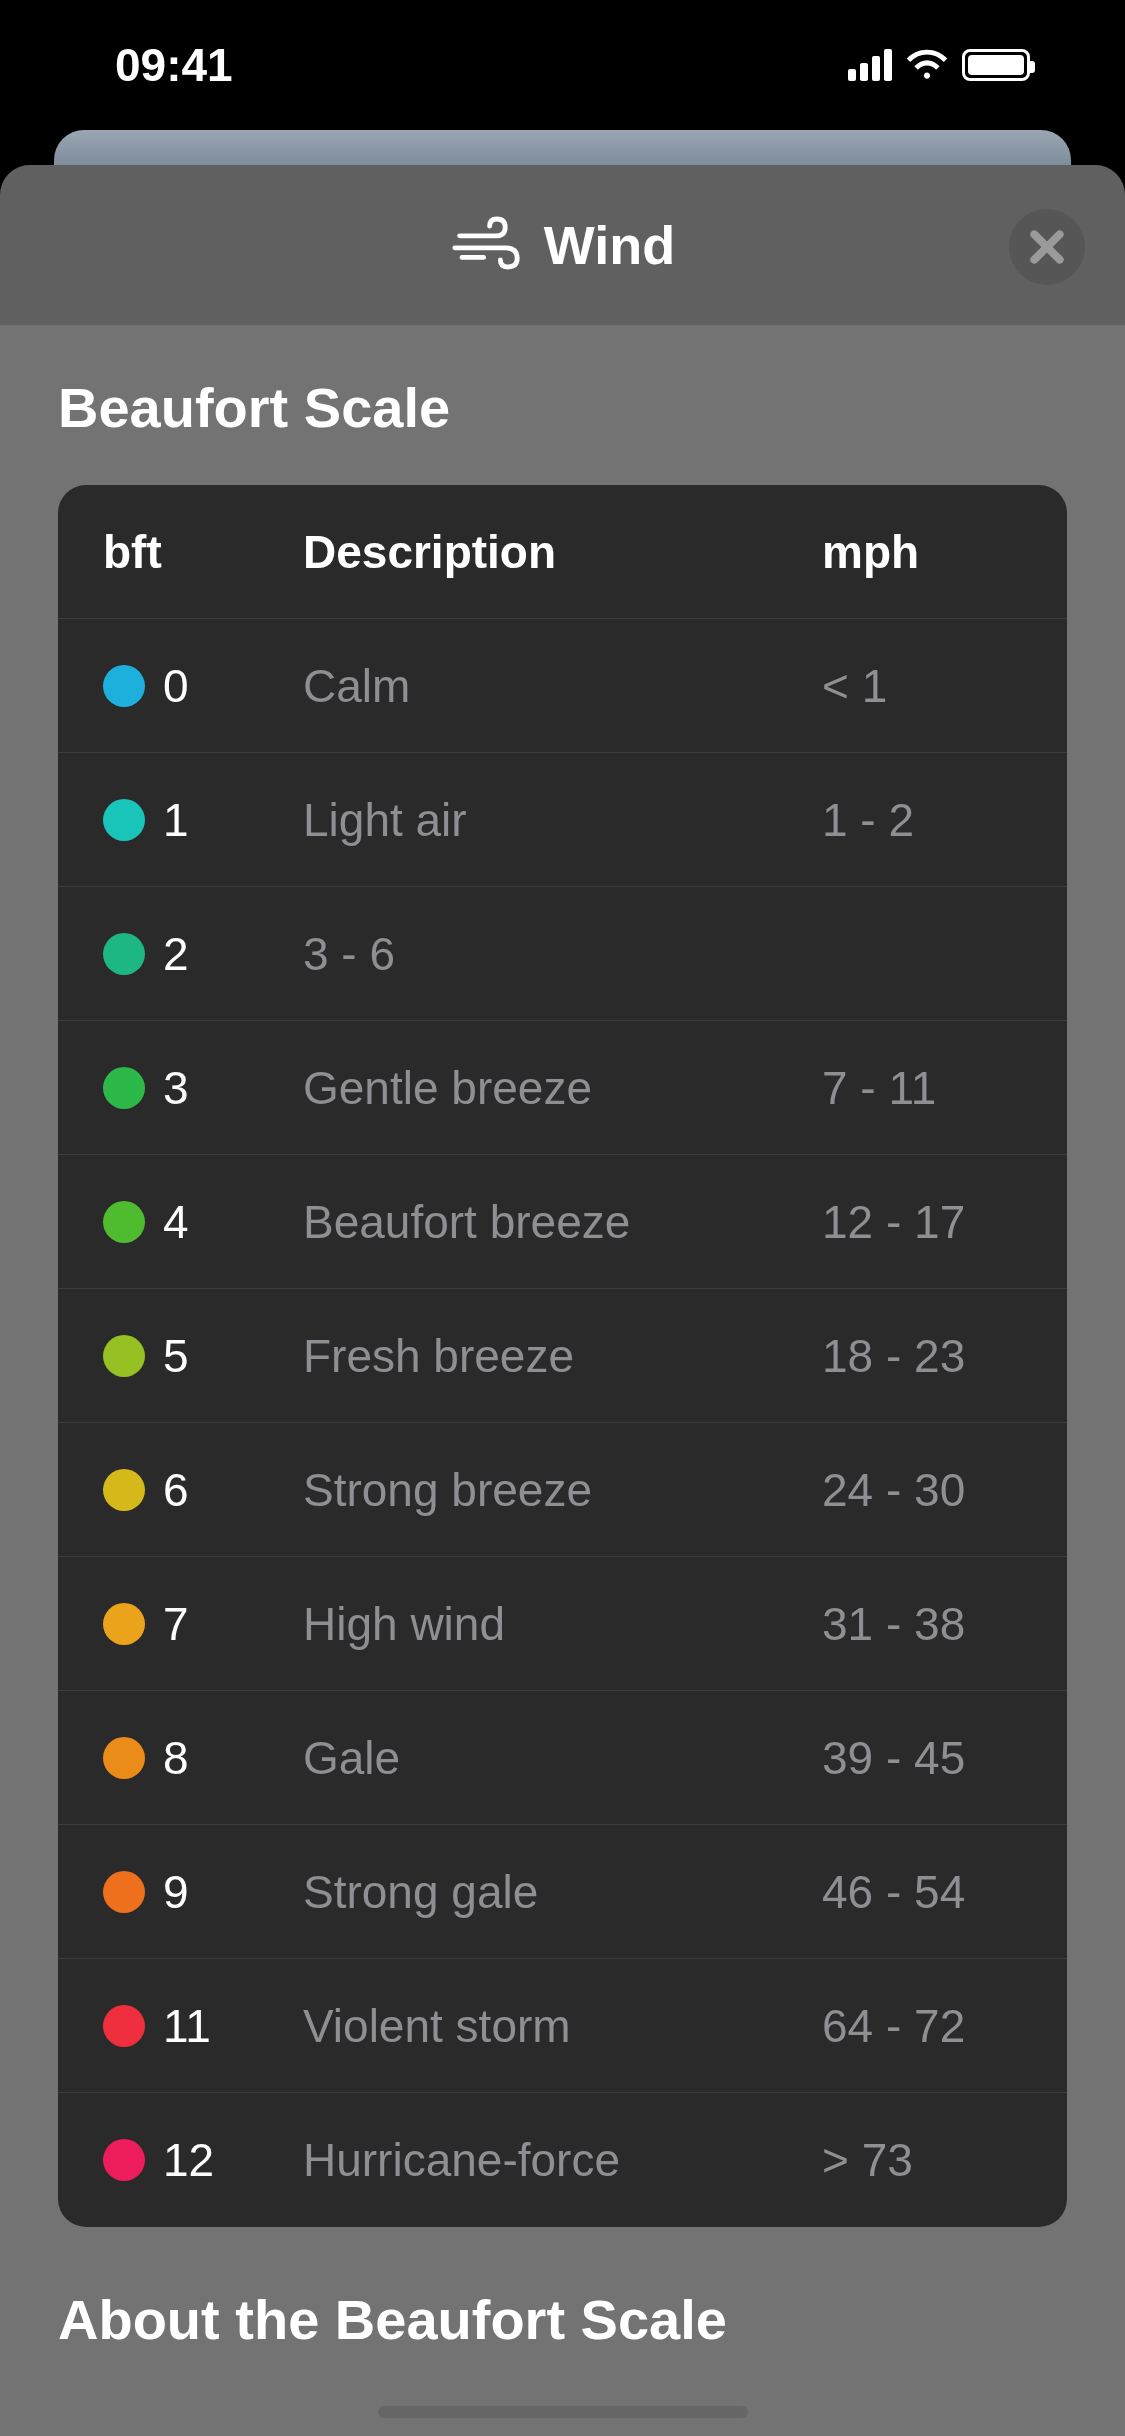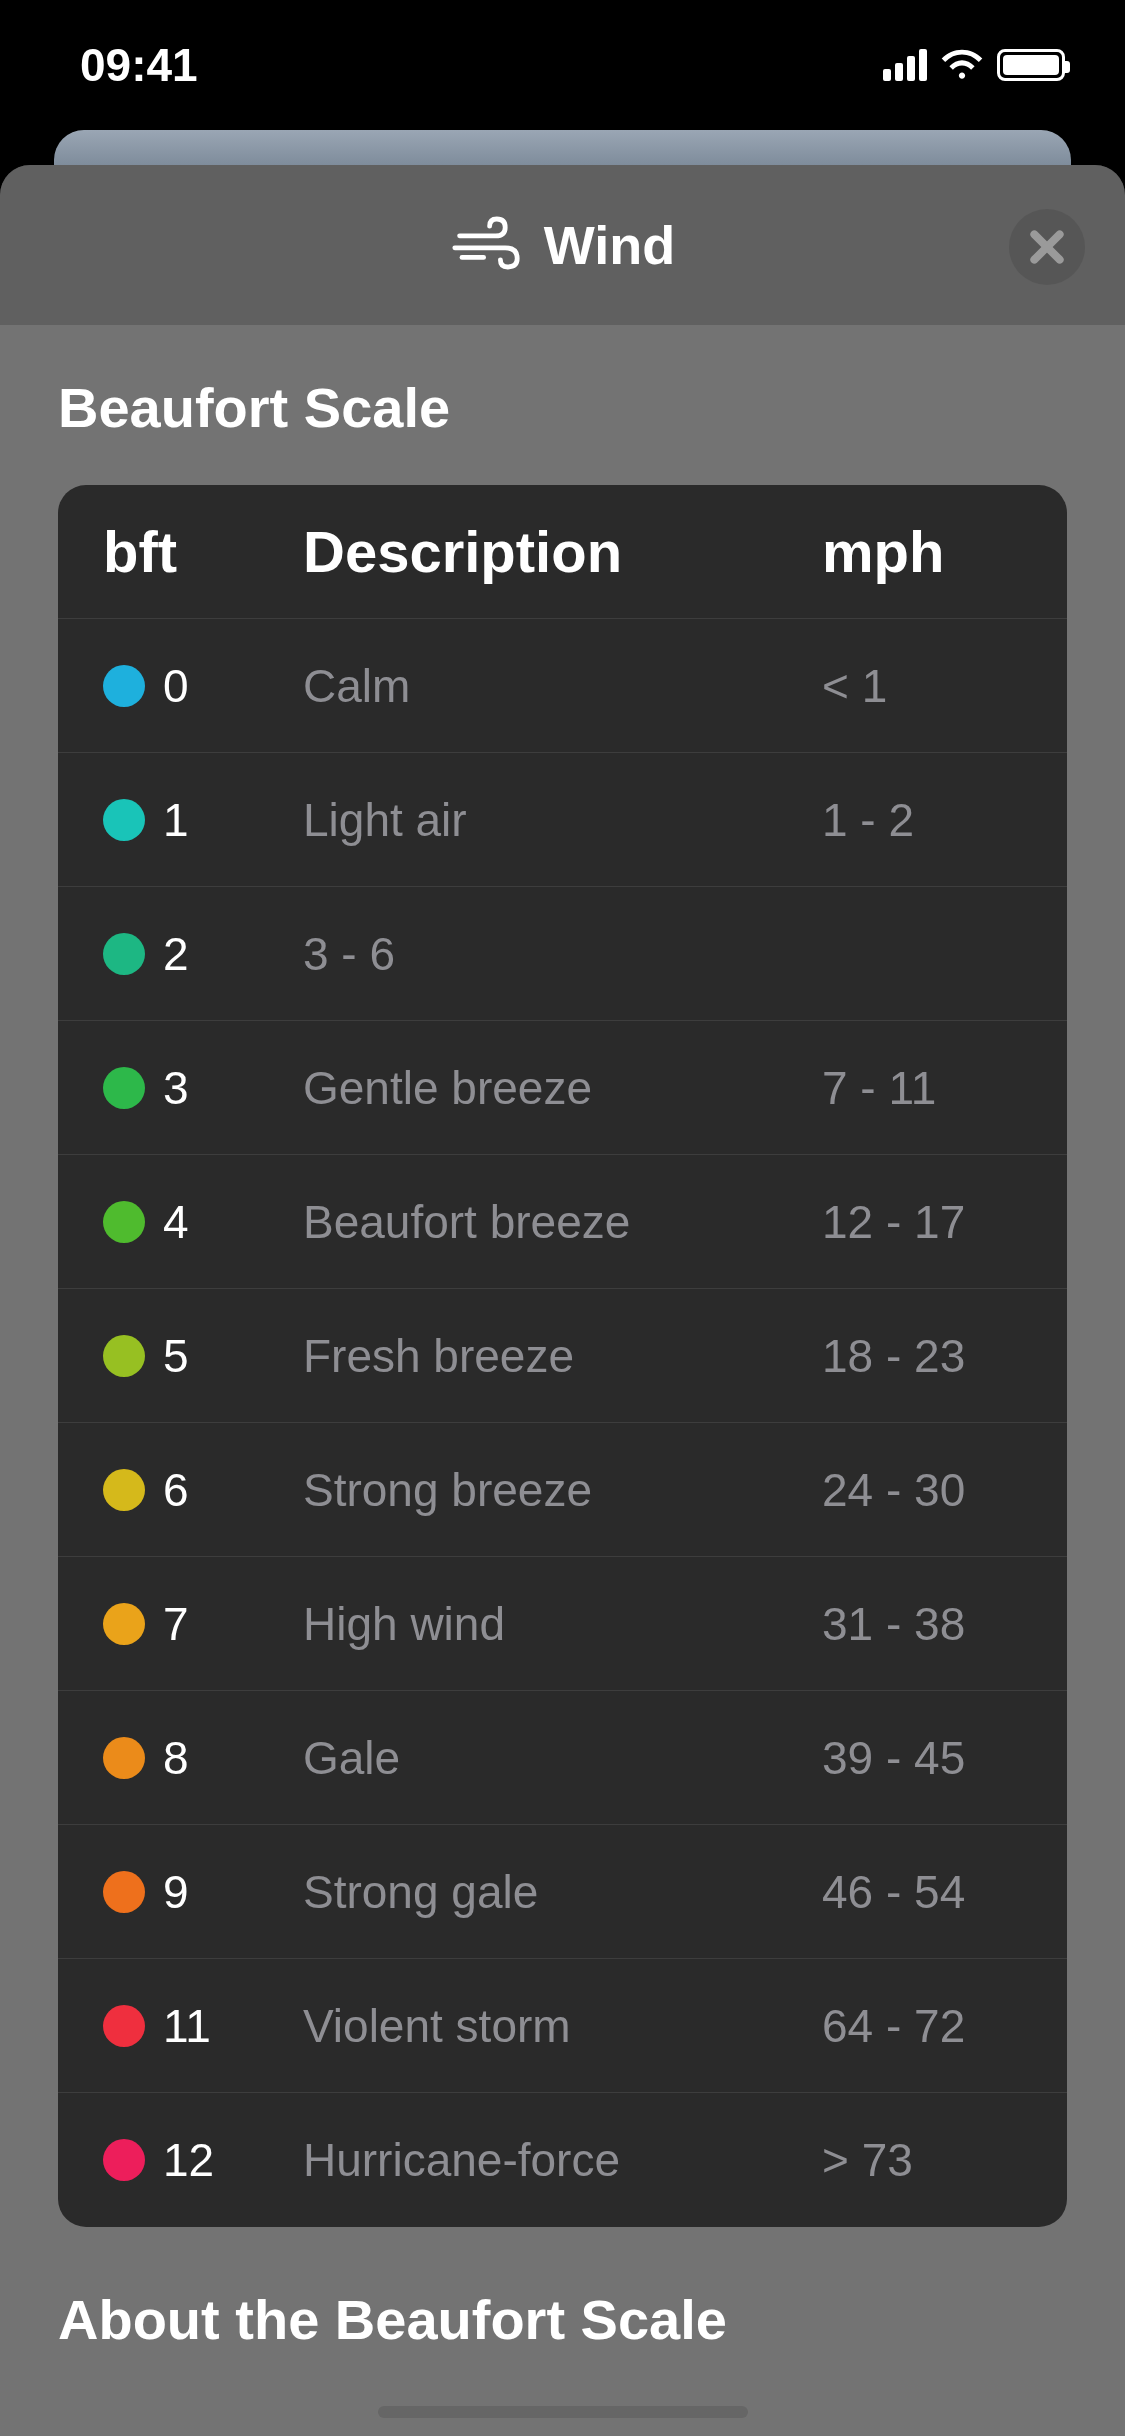--- a/index.html
+++ b/index.html
@@ -14,21 +14,21 @@
       font-family: -apple-system, BlinkMacSystemFont, 'Segoe UI', Helvetica, Arial, sans-serif;
       color: #fff;
       overflow: hidden;
       position: relative;
     }
     .status-bar {
       height: 130px;
       display: flex;
       justify-content: space-between;
       align-items: center;
-      padding: 0 60px;
+      padding: 0 95px;
     }
     .status-time {
       font-size: 46px;
       font-weight: 600;
       color: #fff;
       margin-left: 20px;
     }
     .status-icons {
       display: flex;
       align-items: center;
@@ -178,21 +178,21 @@
       gap: 18px;
     }
     .col-desc {
       flex: 1;
     }
     .col-mph {
       width: 200px;
       text-align: left;
     }
     .header .col {
-      font-size: 58px;
+      font-size: 46px;
       font-weight: 700;
       color: #fff;
     }
     .data-row .col {
       font-size: 46px;
       color: #8e8e93;
     }
     .data-row .bft-num {
       font-size: 46px;
       color: #fff;

